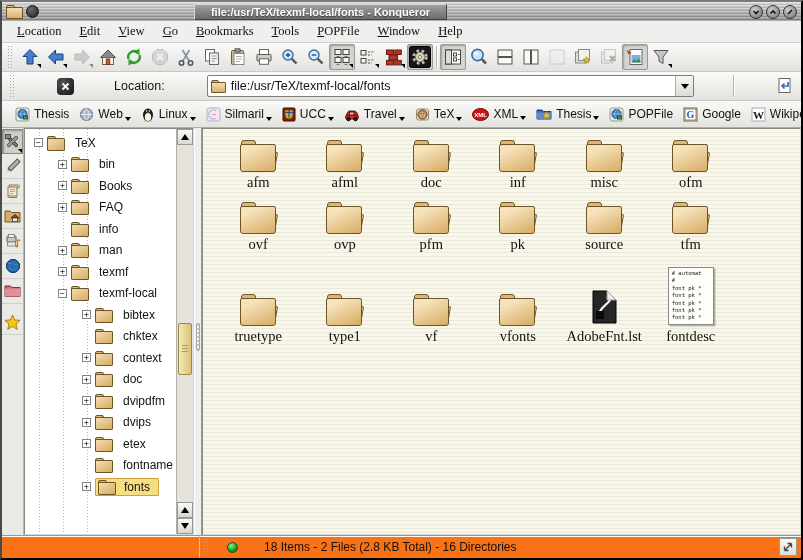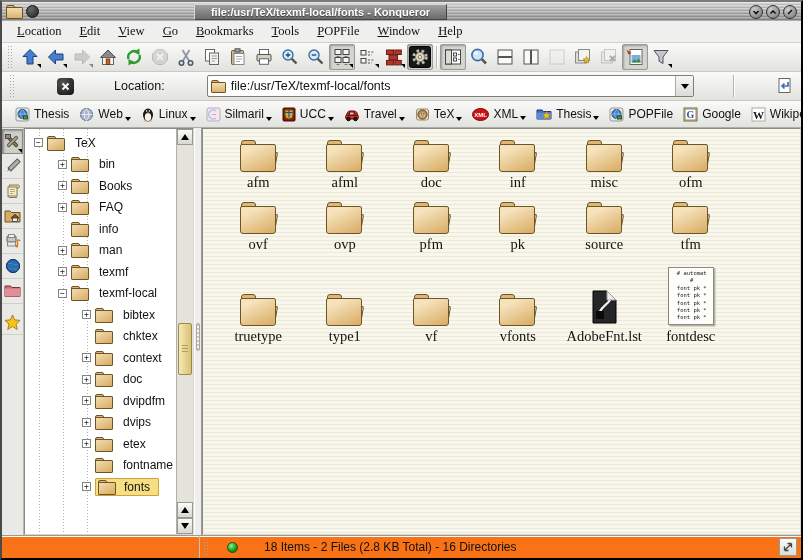--- a/index.html
+++ b/index.html
@@ -92,21 +92,21 @@
   .thumb{ position:absolute; left:1px; width:14px; top:48%; height:52px; border:1px solid #9a8a4a; border-radius:2px;
     background:linear-gradient(90deg,#f4e8b4,#d9c275);}
   .thumb::after{content:""; position:absolute; left:3px; right:3px; top:50%; margin-top:-4px; height:8px;
     background:repeating-linear-gradient(to bottom,#b3a055 0 1px, transparent 1px 3px);}
   
   .splitter{ width:8px; flex:0 0 8px; background:#eeeeec; border-left:1px solid #fff; border-right:1px solid #9a9a94; position:relative;}
   .splitter::before{content:""; position:absolute; left:1px; right:1px; top:48%; height:26px;
     background:repeating-linear-gradient(to bottom,#c9c9c2 0 2px,#f8f8f5 2px 4px); border:1px solid #a8a8a2; border-radius:2px;}
   
   .mainview{ flex:1; position:relative; overflow:hidden; border:1px solid; border-color:#8a8a84 #d8d8d2 #d8d8d2 #8a8a84;
-    background:repeating-linear-gradient(to bottom,#f9f7ec 0 3px,#ebe9d9 3px 4px);text-align:center;}
+    background:repeating-linear-gradient(to bottom,#f9f7ec 0 3px,#ebe9d9 3px 4px);}
   .grid-row{ display:flex; padding-left:12px;}
   .cell{ width:86.5px; display:flex; flex-direction:column; align-items:center;}
   .cell .iconbox{ height:42px; display:flex; align-items:flex-end; justify-content:center; padding-top:8px;}
   .grid-row.r3 .iconbox{ height:72px;}
   .cell .flabel{ font-family:"Liberation Serif", serif; font-size:14.5px; color:#101010; margin-top:3px; white-space:nowrap;}
   .bigfolder{ width:37px; height:31px; position:relative;}
   .bigfolder::before{content:""; position:absolute; left:1px; top:0; width:13px; height:7px; background:#dfb677; border:1px solid #6e5526; border-radius:3px 3px 0 0;}
   .bigfolder::after{content:""; position:absolute; left:0; top:4px; width:34px; height:26px; background:linear-gradient(155deg,#f6e3bd 20%,#d8ab62); border:1.5px solid #6e5526; border-radius:2px 2px 3px 3px;}
   .bigfolder .flap{ position:absolute; left:1px; top:12px; width:34px; height:18px; background:linear-gradient(170deg,#f2d9a8,#ddb169); border:1.5px solid #6e5526; border-radius:2px 2px 3px 3px; transform:skewX(-10deg); transform-origin:bottom;}
   .fontdesc-icon{ width:46px; height:58px; background:#fdfdf9; border:1px solid #8a8a84; box-shadow:1.5px 1.5px 0 rgba(100,100,90,.45);

